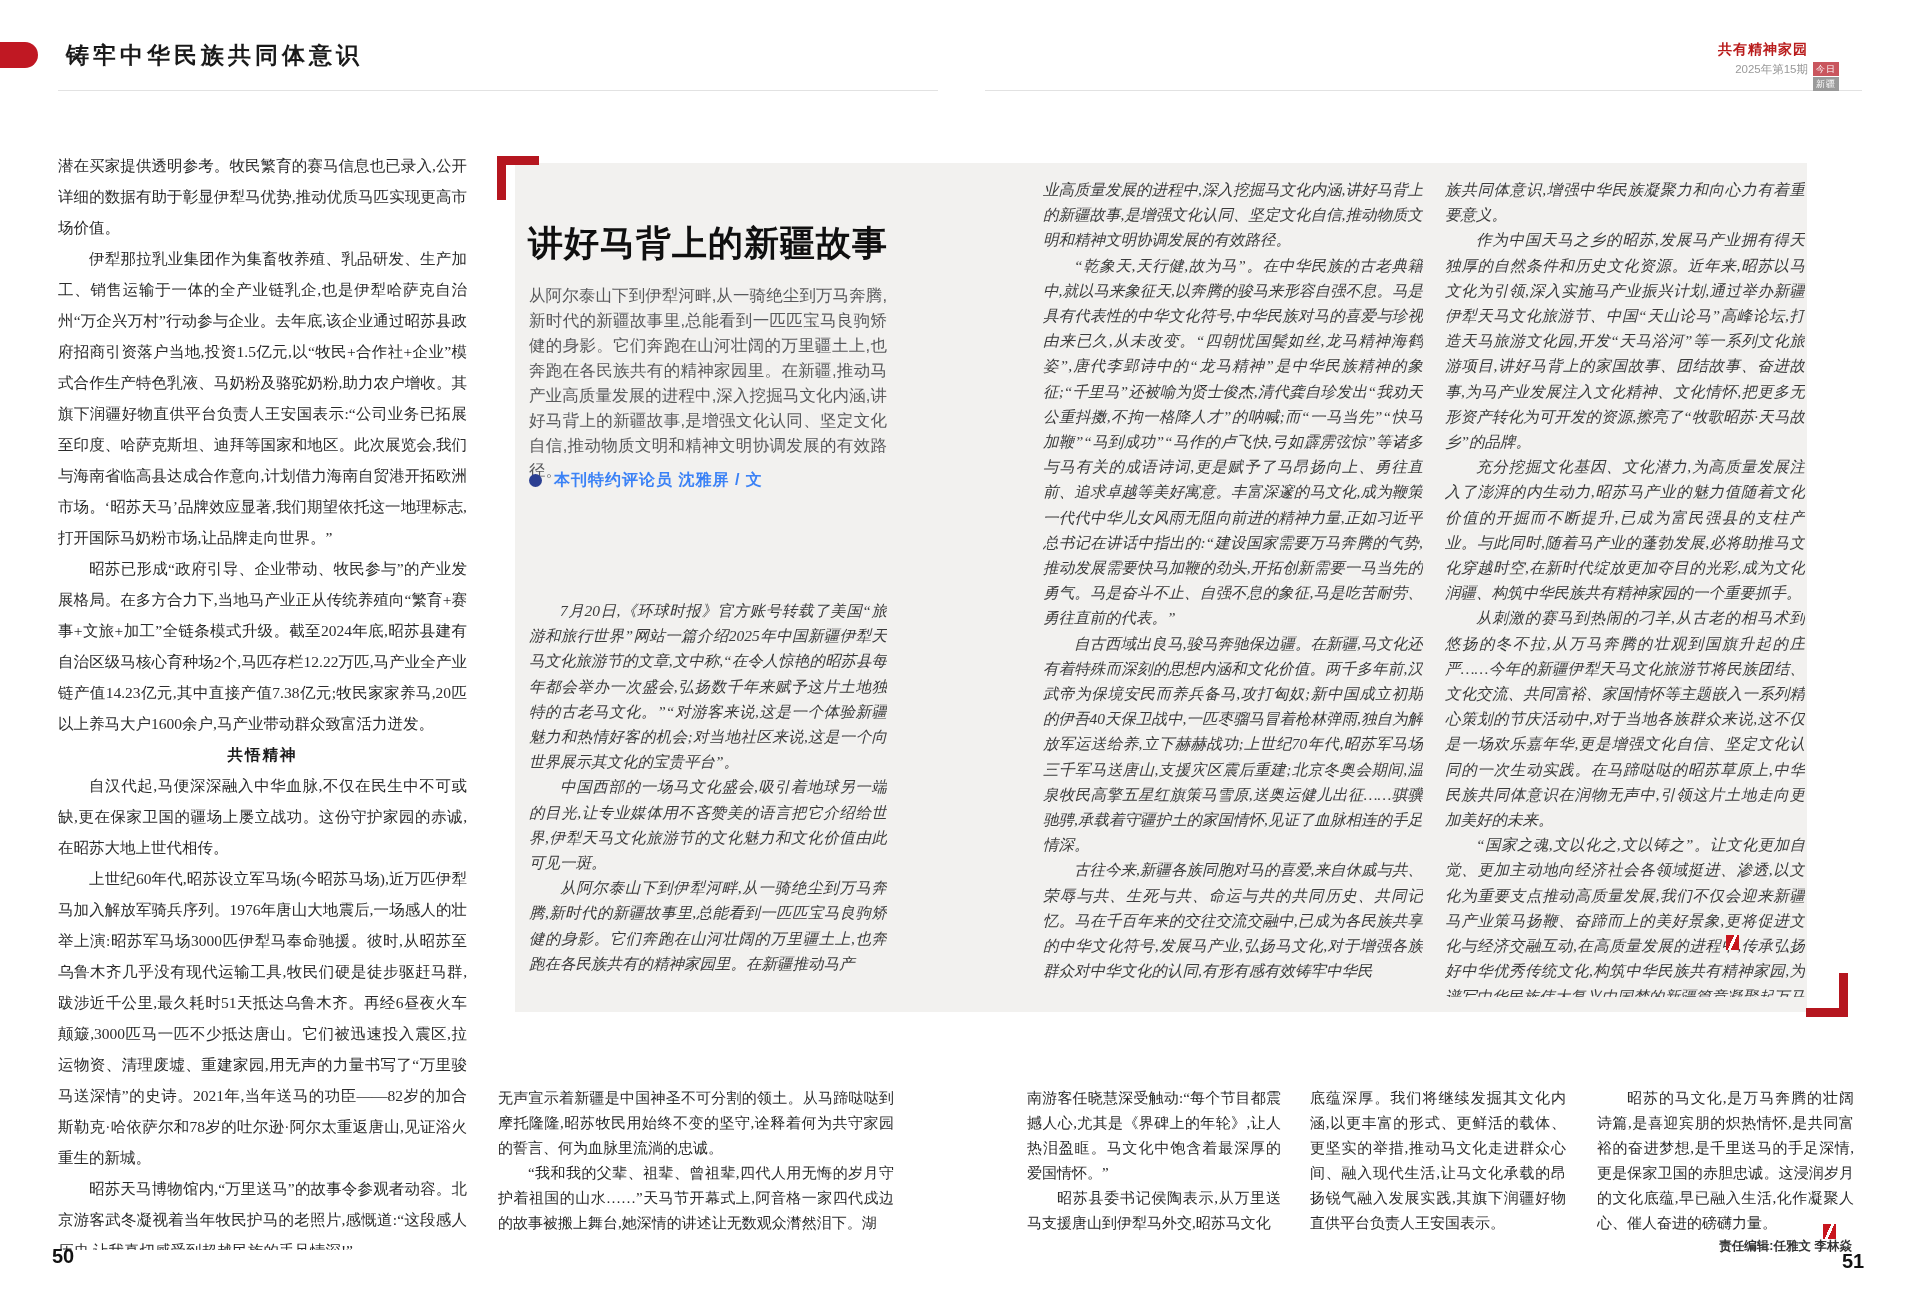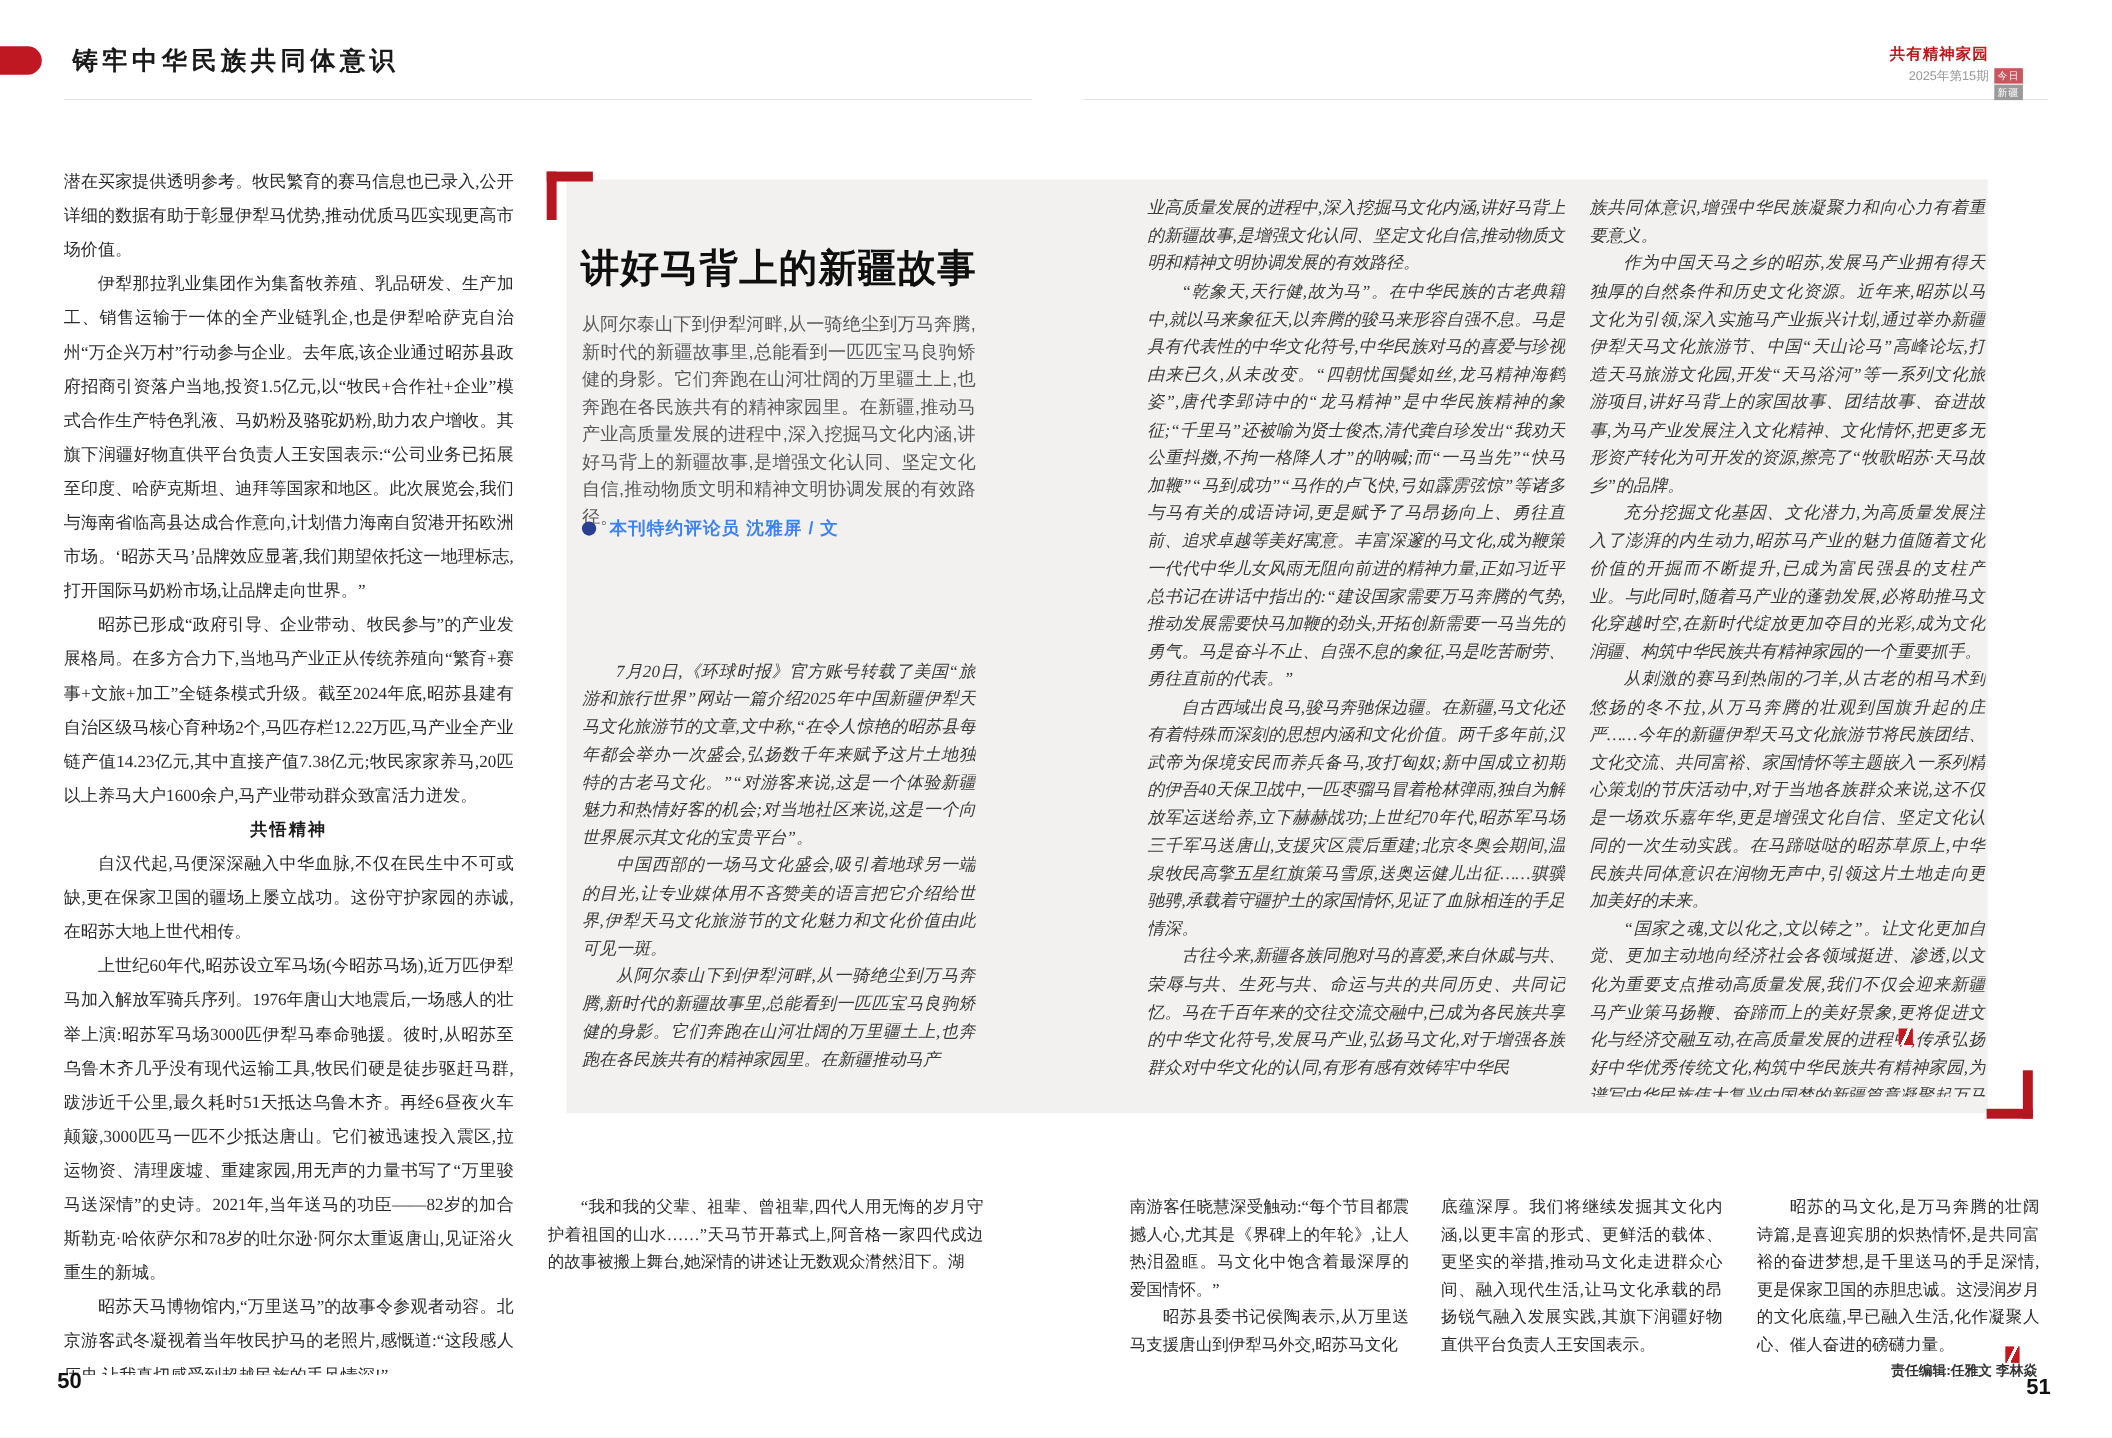--- a/index.html
+++ b/index.html
@@ -110,20 +110,21 @@
   <div class="abs kaiti colC">
       <p class="ni">族共同体意识,增强中华民族凝聚力和向心力有着重要意义。</p>
       <p>作为中国天马之乡的昭苏,发展马产业拥有得天独厚的自然条件和历史文化资源。近年来,昭苏以马文化为引领,深入实施马产业振兴计划,通过举办新疆伊犁天马文化旅游节、中国“天山论马”高峰论坛,打造天马旅游文化园,开发“天马浴河”等一系列文化旅游项目,讲好马背上的家国故事、团结故事、奋进故事,为马产业发展注入文化精神、文化情怀,把更多无形资产转化为可开发的资源,擦亮了“牧歌昭苏·天马故乡”的品牌。</p>
       <p>充分挖掘文化基因、文化潜力,为高质量发展注入了澎湃的内生动力,昭苏马产业的魅力值随着文化价值的开掘而不断提升,已成为富民强县的支柱产业。与此同时,随着马产业的蓬勃发展,必将助推马文化穿越时空,在新时代绽放更加夺目的光彩,成为文化润疆、构筑中华民族共有精神家园的一个重要抓手。</p>
       <p>从刺激的赛马到热闹的刁羊,从古老的相马术到悠扬的冬不拉,从万马奔腾的壮观到国旗升起的庄严……今年的新疆伊犁天马文化旅游节将民族团结、文化交流、共同富裕、家国情怀等主题嵌入一系列精心策划的节庆活动中,对于当地各族群众来说,这不仅是一场欢乐嘉年华,更是增强文化自信、坚定文化认同的一次生动实践。在马蹄哒哒的昭苏草原上,中华民族共同体意识在润物无声中,引领这片土地走向更加美好的未来。</p>
       <p>“国家之魂,文以化之,文以铸之”。让文化更加自觉、更加主动地向经济社会各领域挺进、渗透,以文化为重要支点推动高质量发展,我们不仅会迎来新疆马产业策马扬鞭、奋蹄而上的美好景象,更将促进文化与经济交融互动,在高质量发展的进程中,传承弘扬好中华优秀传统文化,构筑中华民族共有精神家园,为谱写中华民族伟大复兴中国梦的新疆篇章凝聚起万马奔腾的磅礴力量。</p>
     </div>
   <div class="abs endmark" style="left:1726px;top:935px;"></div>
 
   <div class="abs botcol bot1">
+      <p class="ni">无声宣示着新疆是中国神圣不可分割的领土。从马蹄哒哒到摩托隆隆,昭苏牧民用始终不变的坚守,诠释着何为共守家园的誓言、何为血脉里流淌的忠诚。</p>
       <p>“我和我的父辈、祖辈、曾祖辈,四代人用无悔的岁月守护着祖国的山水……”天马节开幕式上,阿音格一家四代戍边的故事被搬上舞台,她深情的讲述让无数观众潸然泪下。湖</p>
     </div>
   <div class="abs botcol bot2">
       <p class="ni">南游客任晓慧深受触动:“每个节目都震撼人心,尤其是《界碑上的年轮》,让人热泪盈眶。马文化中饱含着最深厚的爱国情怀。”</p>
       <p>昭苏县委书记侯陶表示,从万里送马支援唐山到伊犁马外交,昭苏马文化</p>
     </div>
   <div class="abs botcol bot3">
       <p class="ni">底蕴深厚。我们将继续发掘其文化内涵,以更丰富的形式、更鲜活的载体、更坚实的举措,推动马文化走进群众心间、融入现代生活,让马文化承载的昂扬锐气融入发展实践,其旗下润疆好物直供平台负责人王安国表示。</p>
     </div>
   <div class="abs botcol bot4">

